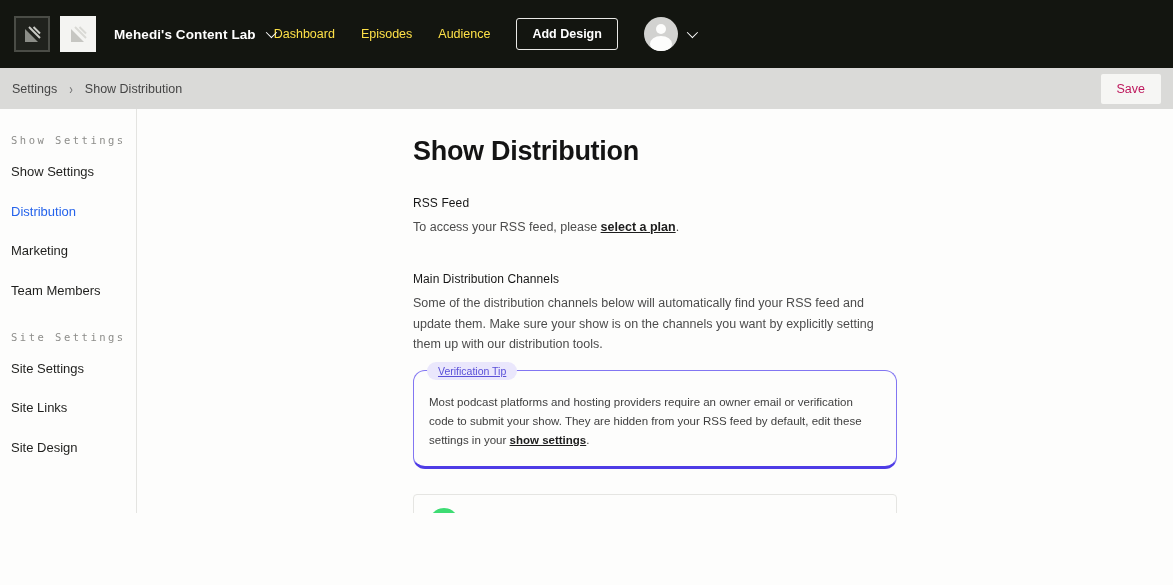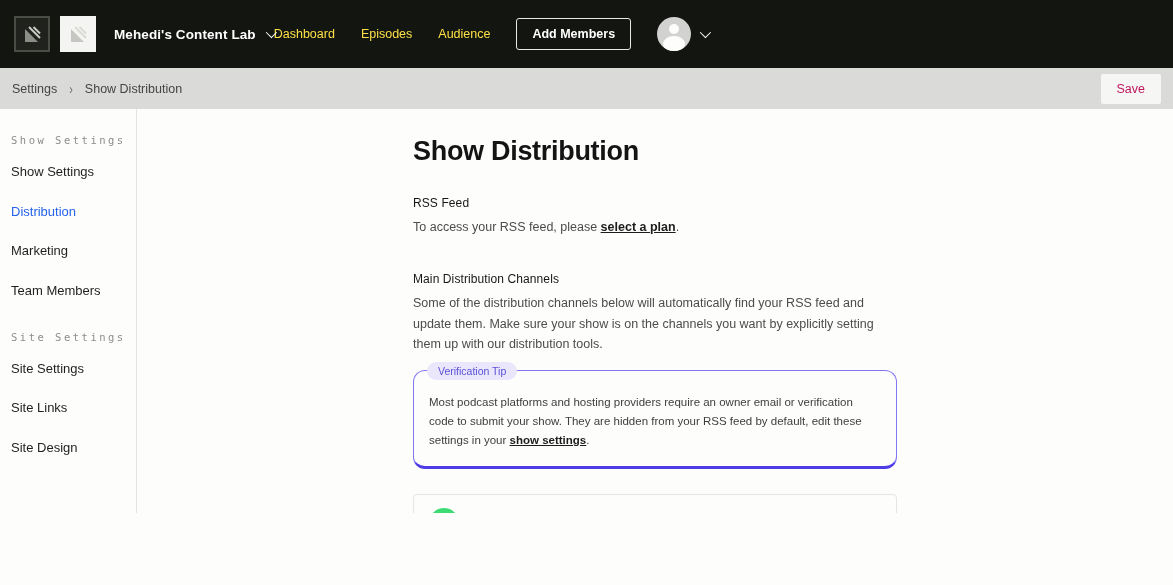--- a/index.html
+++ b/index.html
@@ -111,20 +111,21 @@
     border-bottom: 3px solid #4e3ce6;
     border-radius: 12px;
     padding: 22px 16px 16px 15px;
     margin-bottom: 25px;
   }
   .tip-legend {
     position: absolute; top: -9px; left: 13px;
     background: #eae7fc; color: #5a50d8;
     font-size: 10.5px; padding: 3px 11px;
     border-radius: 9px;
+    text-decoration: underline;
   }
   .tip-text { font-size: 11.5px; color: #3e3e3e; line-height: 1.65; }
 
   
   .channel-card {
     border: 1px solid #e5e5e2; border-radius: 4px;
     background: #fdfdfc;
     height: 58px;
     display: flex; align-items: center;
     padding: 0 21px 0 15px;
@@ -160,21 +161,21 @@
     </div>
     <div class="show-switcher">
       <span class="show-name">Mehedi's Content Lab</span>
       <span class="chev"></span>
     </div>
   </div>
   <nav class="topbar-right">
     <a class="nav-link">Dashboard</a>
     <a class="nav-link">Episodes</a>
     <a class="nav-link">Audience</a>
-    <button class="add-episode-btn">Add Members</button>
+    <button class="add-episode-btn">Add Design</button>
     <div class="avatar-group">
       <div class="avatar">
         <div class="head"></div>
         <div class="body"></div>
       </div>
       <span class="chev"></span>
     </div>
   </nav>
 </header>
 

